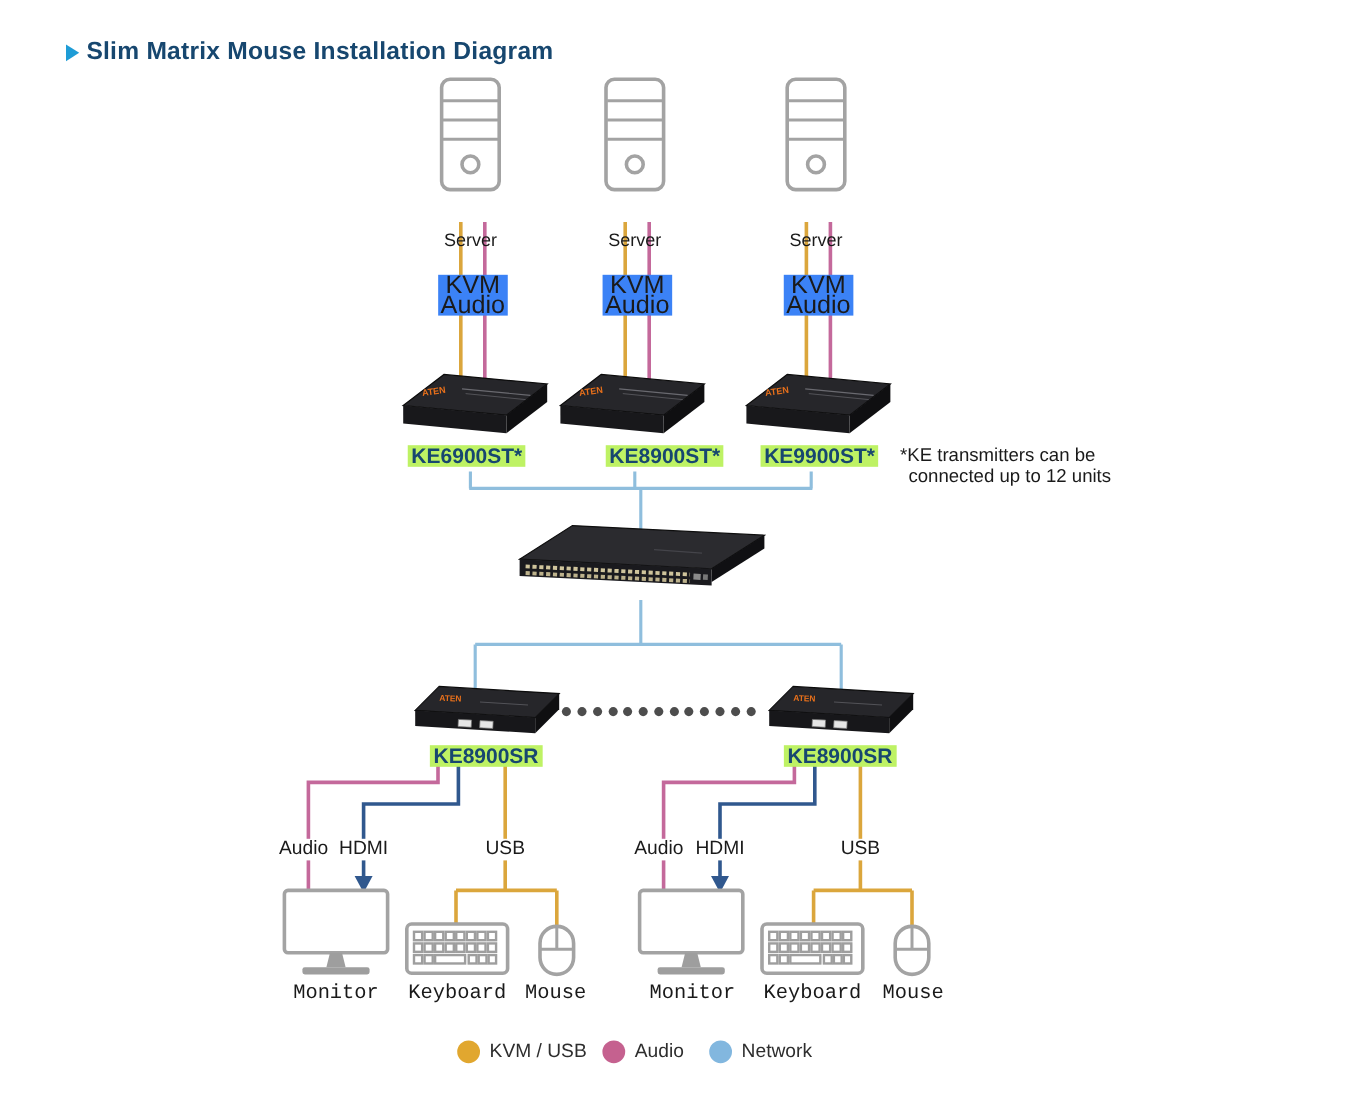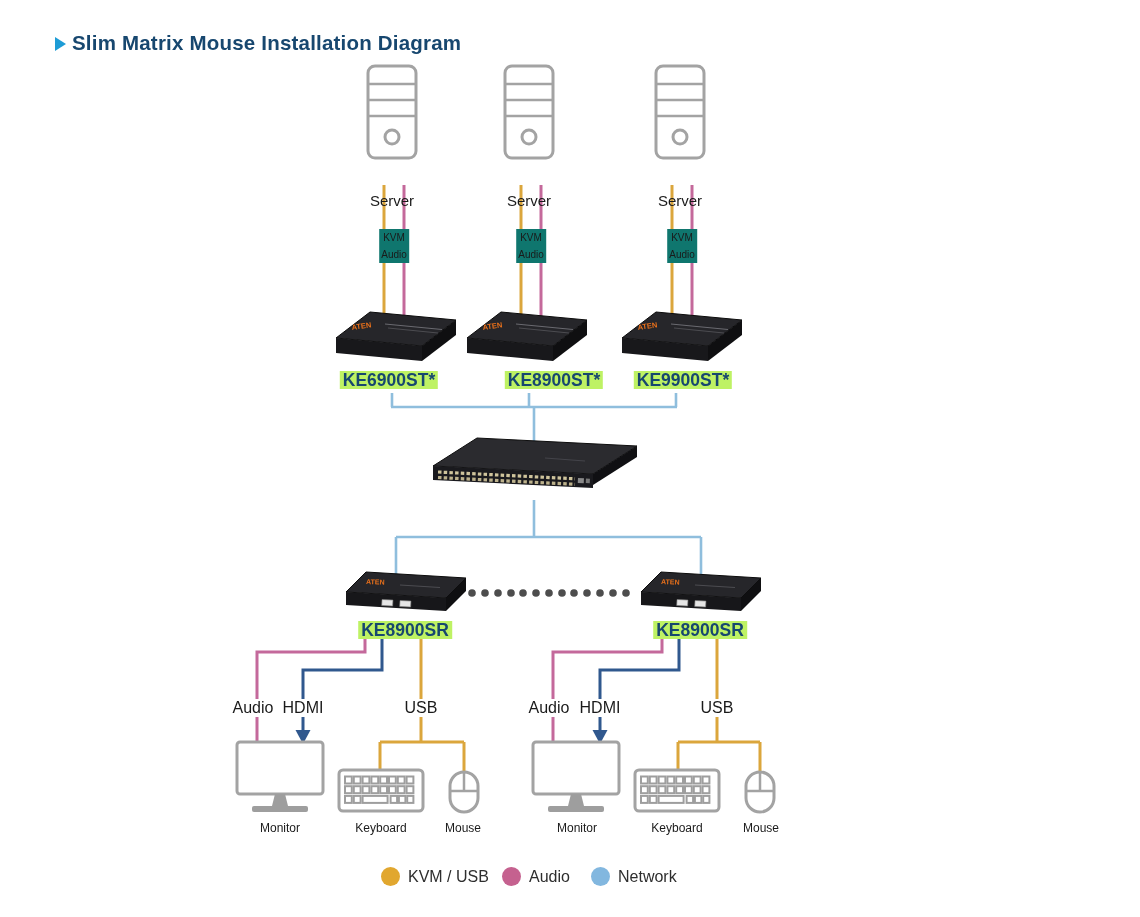--- a/index.html
+++ b/index.html
@@ -7,23 +7,23 @@
           font-family:"Liberation Sans",sans-serif;color:var(--c-text,#1a1a1a);}
   svg.lines{position:absolute;left:0;top:0;z-index:0;}
   .dev{position:absolute;z-index:1;line-height:0;}
   .txt{position:absolute;z-index:2;white-space:nowrap;}
   .ctr{transform:translateX(-50%);text-align:center;}
   .title{font-size:20.5px;font-weight:bold;color:var(--c-navy);letter-spacing:.2px;}
   .bullet{position:absolute;left:55px;top:37px;width:0;height:0;z-index:2;
           border-left:11px solid var(--c-bullet);border-top:7.5px solid transparent;border-bottom:7.5px solid transparent;}
   .lbl{font-size:15px;line-height:18px;margin-top:30px;}
   .model{font-size:17.5px;line-height:18px;font-weight:bold;color:var(--c-navy);background:#bef264;padding:0 3px;}
-  .cable2{font-size:10px;line-height:17px;background:#0f766e;padding:0 2px;}
+  .cable2{font-size:21px;line-height:17px;background:#3b82f6;padding:0 2px;}
   .cable{font-size:16px;line-height:18px;background:#fff;padding:0 3px;}
-  .periph{font-size:12px;line-height:19px;}
+  .periph{font-size:17px;line-height:19px;font-family:Liberation Mono, monospace;}
   .note{font-size:15.5px;line-height:18px;}
   .note .in{padding-left:7px;}
   .ln{fill:none;stroke-width:3px;}
   .ln.kvm{stroke:var(--c-kvm);}
   .ln.audio{stroke:var(--c-audio);}
   .ln.hdmi{stroke:var(--c-hdmi);}
   .ln.net{stroke:var(--c-network);stroke-width:2.6px;}
   .arrow{fill:var(--c-hdmi);}
   .dots circle{fill:#4d4d4d;}
   .legend-item{position:absolute;display:flex;align-items:center;gap:8px;font-size:16px;color:#2e2e2e;z-index:2;}
@@ -152,20 +152,24 @@
         <polygon points="6,34 92,42 92,57 6,49" fill="#18181b"></polygon>
         <line x1="55" y1="20" x2="112" y2="25.5" stroke="#6a6a70" stroke-width="1"></line>
         <line x1="58" y1="24" x2="108" y2="29" stroke="#55555a" stroke-width=".8"></line>
         <text x="22" y="26" font-size="7.5" font-weight="bold" fill="#E8701B" transform="rotate(-8 22 26)">ATEN</text>
       </svg>
   </div>
   <div class="txt ctr model" style="left:389px;top:371px;">KE6900ST*</div>
   <div class="txt ctr model" style="left:554px;top:371px;">KE8900ST*</div>
   <div class="txt ctr model" style="left:683px;top:371px;">KE9900ST*</div>
 
+  <div class="txt note" style="left:750px;top:371px;">
+    <div>*KE transmitters can be</div>
+    <div class="in">connected up to 12 units</div>
+  </div>
 
   <div class="dev" style="left:425px;top:430px;">
     <svg width="220" height="62" viewBox="0 0 220 62">
         <polygon points="8,36 52,8 212,16 168,44" fill="#2b2b2f" stroke="#0e0e0e"></polygon>
         <polygon points="168,44 212,16 212,27 168,55" fill="#101013"></polygon>
         <polygon points="8,36 168,44 168,58 8,50" fill="#1a1a1e"></polygon>
         <line x1="13" y1="42" x2="150" y2="48.8" stroke="#cfc49c" stroke-width="3.2" stroke-dasharray="3.5 2.2"></line>
         <line x1="13" y1="47.5" x2="150" y2="54.3" stroke="#bdb28c" stroke-width="3.2" stroke-dasharray="3.5 2.2"></line>
         <rect x="153" y="48" width="6" height="5" fill="#8a8a8a" transform="rotate(3 153 48)"></rect>
         <rect x="161" y="48.6" width="4" height="4.5" fill="#777" transform="rotate(3 161 48)"></rect>

